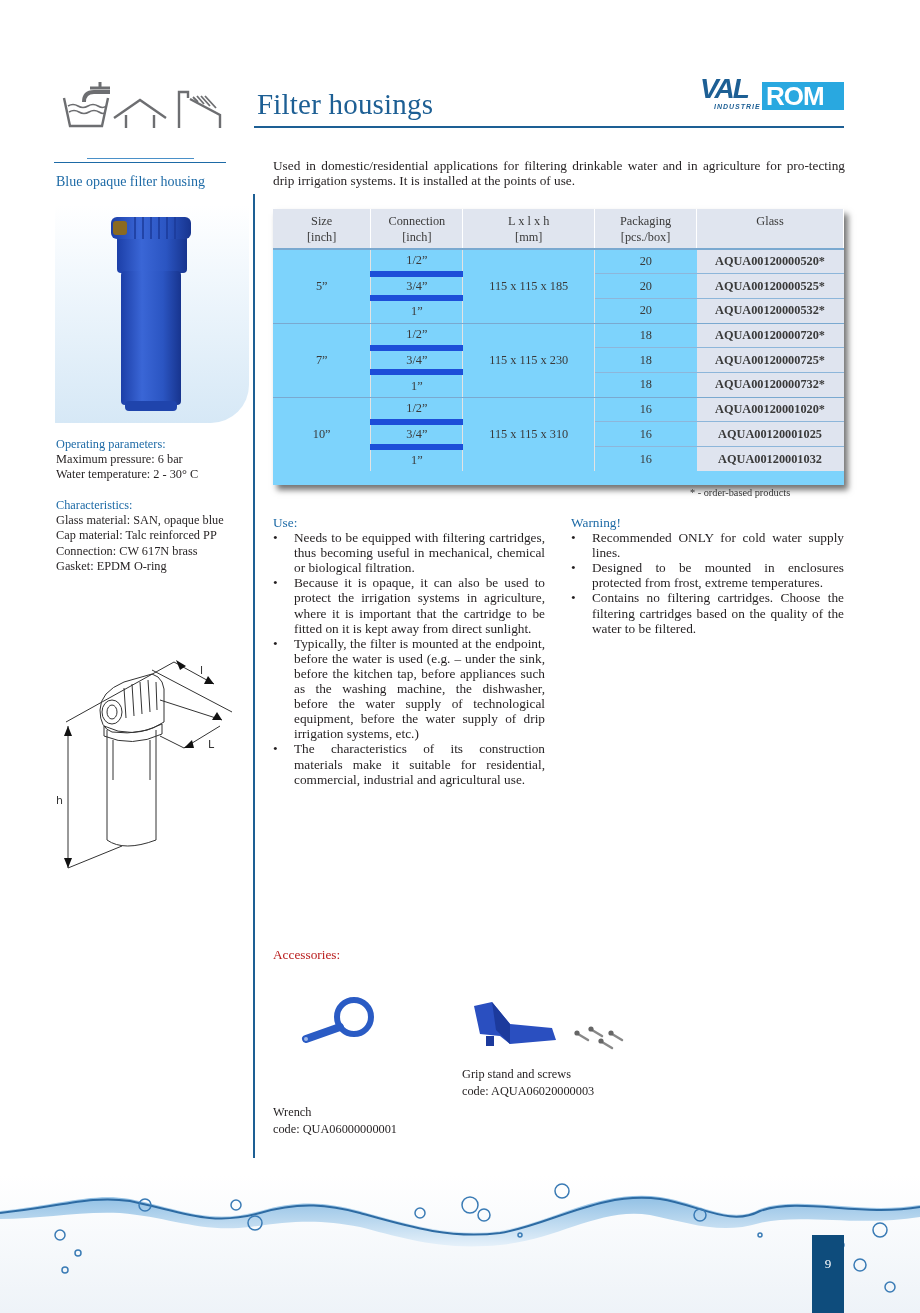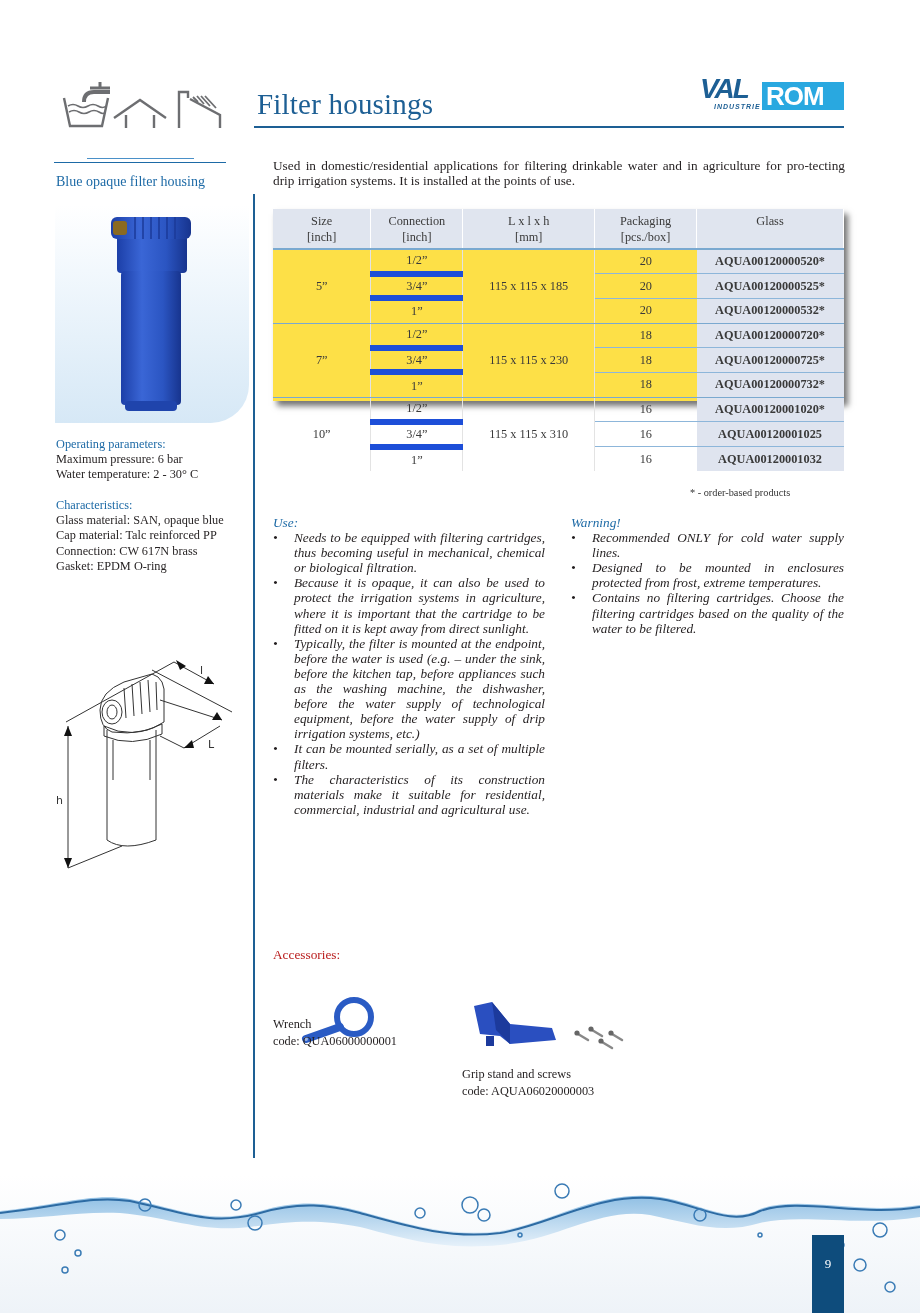--- a/index.html
+++ b/index.html
@@ -25,53 +25,53 @@
 
   .side-section { left: 56px; font-size: 12.3px; line-height: 15.2px; }
   .side-section .head { color: #1d6aa6; }
 
   .diagram { left: 52px; top: 640px; width: 190px; height: 240px; }
 
   
   .intro { left: 273px; top: 158px; width: 572px; font-size: 13.3px; line-height: 15px; text-align: justify; }
 
   
-  .table-wrap { left: 273px; top: 209px; width: 571px; height: 192px;
-                box-shadow: 4px 5px 6px rgba(0,0,0,0.55); background: #fde047; }
+  .table-wrap { left: 273px; top: 209px; width: 571px; height: 276px;
+                box-shadow: 4px 5px 6px rgba(0,0,0,0.55); background: #7dd3fc; }
   table.spec { border-collapse: collapse; width: 571px; font-size: 12.3px; color: #3a3a3a; }
   table.spec th { background: #e0e5ef; font-weight: normal; height: 40px; line-height: 16px;
                   vertical-align: top; padding-top: 4px; border-right: 1px solid #ffffff;
                   border-bottom: 2px solid #7aa9d0; }
   table.spec td { text-align: center; height: 24.7px; padding: 0; }
   table.spec td.conn { border-bottom: 6px solid #1d4ed8; }
   table.spec tr.last-in-group td.conn { border-bottom: none; }
   table.spec tr.group-end td { border-bottom: 1.5px solid #7aa9d0 !important; }
   table.spec td.pack { border-bottom: 1px solid #8db6da; }
   table.spec td.code { background: #dfe4ef; border-bottom: 1px solid #8db6da; font-weight: bold; }
   table.spec td.size, table.spec td.dims { border-bottom: 1.5px solid #7aa9d0; }
   table.spec .vsep { border-right: 1px solid #e3e3e3; }
   .col-size { width: 98px; } .col-conn { width: 92px; } .col-dim { width: 132px; }
   .col-pack { width: 102px; } .col-code { width: 147px; }
   .note { left: 690px; top: 487px; width: 154px; text-align: left; font-size: 10.3px; color: #333; }
 
   
-  .col-text { font-size: 13.3px; line-height: 15.1px; text-align: justify; font-style: italic; }
+  .col-text { font-size: 13.3px; line-height: 15.1px; text-align: justify; }
   .col-text .head { color: #1d6aa6; }
   .col-text ul { list-style: none; }
   .col-text li { position: relative; padding-left: 21px; }
   .col-text li::before { content: "•"; position: absolute; left: 0; top: 0; }
   .use-col { left: 273px; top: 515px; width: 272px; }
   .warn-col { left: 571px; top: 515px; width: 273px; }
 
   
   .acc-head { left: 273px; top: 947px; font-size: 13.3px; color: #b91c1c; }
   .acc-item { font-size: 12.3px; line-height: 17px; color: #231f20; }
   .acc-wrench-img { left: 298px; top: 995px; width: 82px; height: 50px; }
   .acc-grip-img { left: 470px; top: 1000px; width: 165px; height: 58px; }
-  .acc-wrench-text { left: 273px; top: 1016px; }
+  .acc-wrench-text { left: 273px; top: 1104px; }
   .acc-grip-text { left: 462px; top: 1066px; }
 
   
   .water { left: 0; top: 1175px; width: 920px; height: 138px; }
   .page-num { left: 812px; top: 1235px; width: 32px; height: 78px; background: #0e4c7c;
               color: #fff; font-size: 13px; text-align: center; padding-top: 21px; }
 </style>
 </head>
 <body>
 
@@ -282,21 +282,20 @@
 </div>
 
 <div class="abs note">* - order-based products</div>
 
 <div class="abs col-text use-col">
   <div class="head">Use:</div>
   <ul>
     <li>Needs to be equipped with filtering cartridges, thus becoming useful in mechanical, chemical or biological filtration.</li>
     <li>Because it is opaque, it can also be used to protect the irrigation systems in agriculture, where it is important that the cartridge to be fitted on it is kept away from direct sunlight.</li>
     <li>Typically, the filter is mounted at the endpoint, before the water is used (e.g. – under the sink, before the kitchen tap, before appliances such as the washing machine, the dishwasher, before the water supply of technological equipment, before the water supply of drip irrigation systems, etc.)</li>
-    <li>It can be mounted serially, as a set of multiple filters.</li>
     <li>The characteristics of its construction materials make it suitable for residential, commercial, industrial and agricultural use.</li>
   </ul>
 </div>
 
 <div class="abs col-text warn-col">
   <div class="head">Warning!</div>
   <ul>
     <li>Recommended ONLY for cold water supply lines.</li>
     <li>Designed to be mounted in enclosures protected from frost, extreme temperatures.</li>
     <li>Contains no filtering cartridges. Choose the filtering cartridges based on the quality of the water to be filtered.</li>

